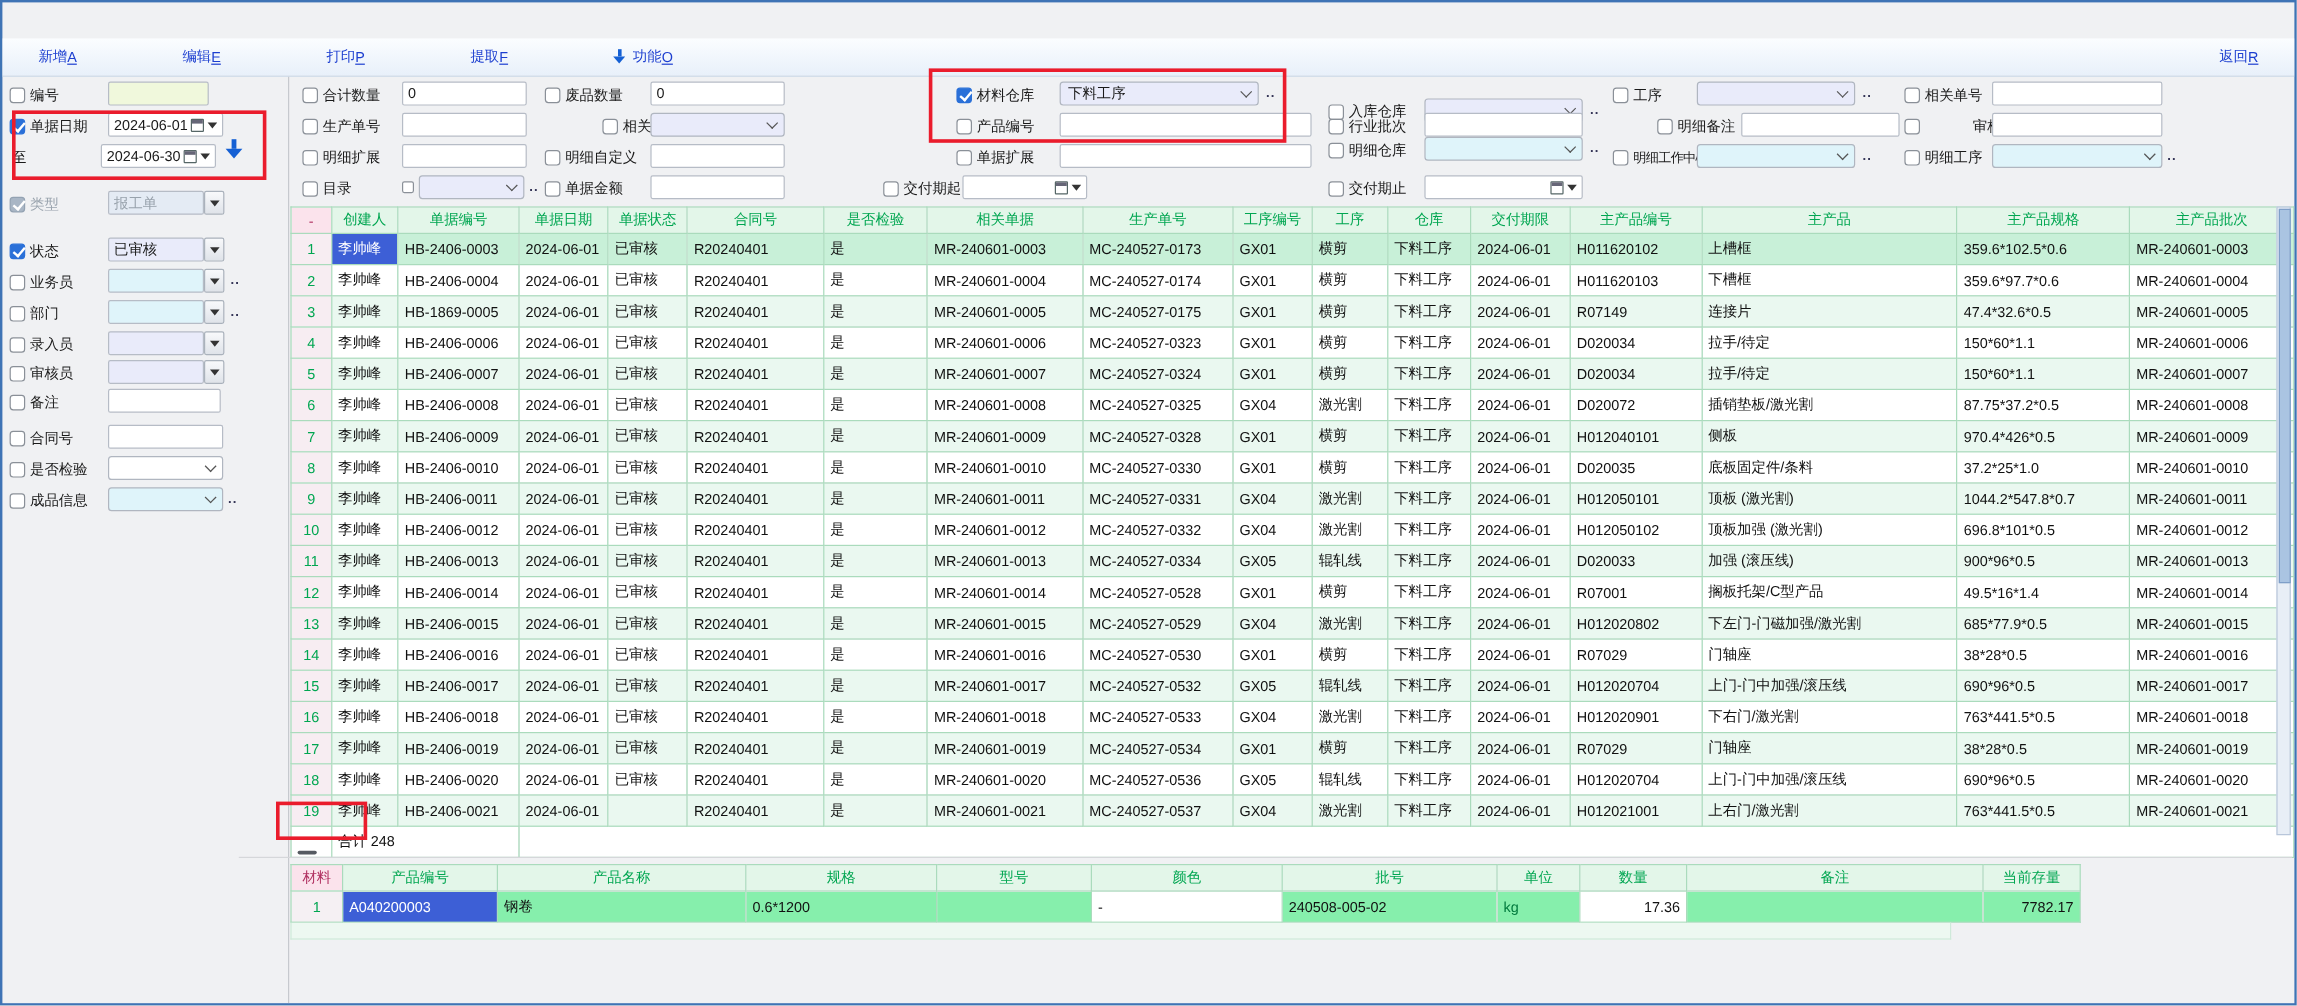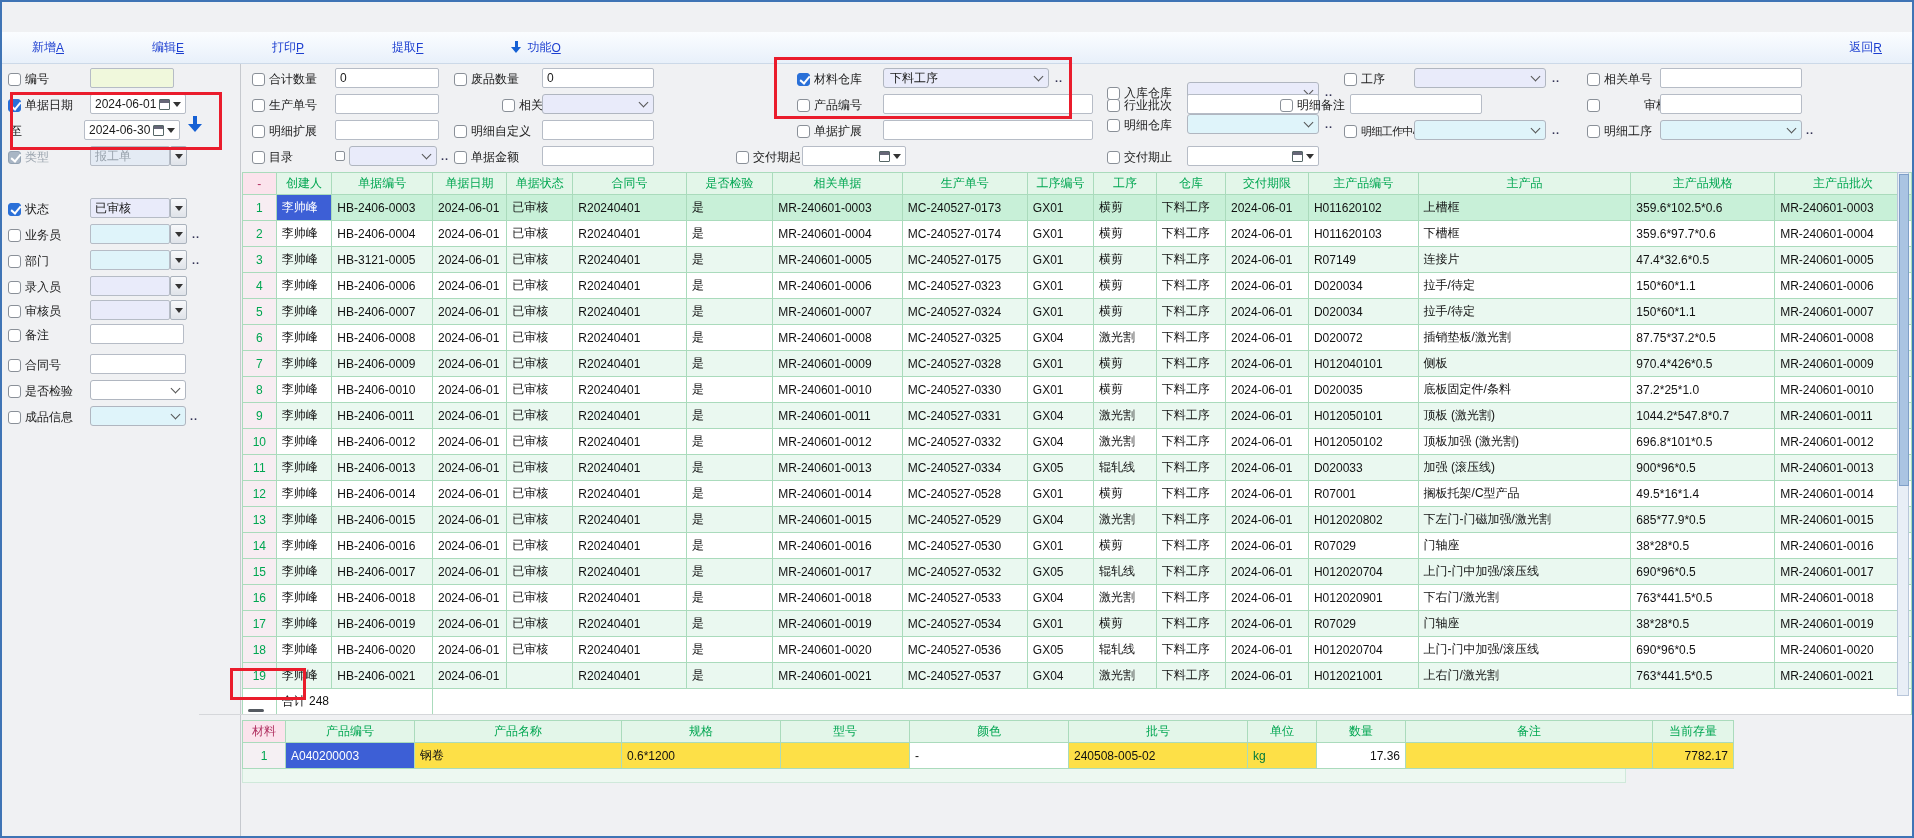--- a/index.html
+++ b/index.html
@@ -73,21 +73,21 @@
   tr.alt td{background:#eaf8f0;}
   tr.current td{background:#c8f0d8;}
   td.numcell{background:#f7edf2 !important;color:#00a651;text-align:center;padding:0;}
   td.sel{background:#3d5fd6 !important;color:#fff !important;}
   tr.summary td{background:#fff;}
   .c0{width:30px;}.c1{width:48px;}.c2{width:94px;}.c3{width:64px;}.c4{width:60px;}.c5{width:118px;}
   .c6{width:88px;text-align:center;}.c7{width:128px;}.c8{width:122px;}.c9{width:60px;}.c10{width:58px;}
   .c11{width:62px;}.c12{width:76px;}.c13{width:110px;}.c14{width:230px;}.c15{width:148px;}.c16{width:138px;}
   .d0{width:32px;}.d1{width:118px;}.d2{width:196px;}.d3{width:148px;}.d4{width:118px;}.d5{width:148px;}
   .d6{width:168px;}.d7{width:58px;}.d8{width:78px;}.d9{width:236px;}.d10{width:70px;}
-  td.g{background:#fde047;}
+  td.g{background:#86efac;}
   td.dnum{background:#f5f0f3;color:#00a651;text-align:center;}
   td.right{text-align:right;}
   td.unit{color:#007a3d;}
   .detail-empty{position:absolute;left:240px;top:767px;width:1384px;height:14px;background:#edf8f1;
     border:1px solid #cfe9da;border-top:none;box-sizing:border-box;}
   
   .vscroll{position:absolute;left:1895px;top:170px;width:12px;height:524px;background:#e8eef6;
     border:1px solid #b8c6da;box-sizing:border-box;}
   .vthumb{position:absolute;left:1px;top:1px;width:8px;height:310px;background:#aac4e2;border:1px solid #7f9fc8;}
   .split{position:absolute;left:197px;top:712px;width:1711px;height:1px;background:#d5d7da;}
@@ -146,21 +146,21 @@
   </div>
   <div class="fgrp" style="left:8px;top:118px;">
     <span class="flabel" style="margin-left:0;">至</span>
     <span class="datef" style="left:74px;width:96px;">
       <span class="dval">2024-06-30</span>
       <span class="cal"></span>
         <span class="tri"></span>
     </span>
   </div>
   <span class="bigarrow" style="left:186px;top:114px;"></span>
-  <div class="fgrp" style="left:6px;top:144px;">
+  <div class="fgrp" style="left:6px;top:157px;">
     <span class="cb on dis"></span>
     <span class="flabel dim">类型</span>
     <input class="fin bg-dis" style="left: 82px; width: 80px;" readonly="" value="报工单">
     <span class="dbtn" style="left:162px;">
         <span class="tri"></span>
       </span>
   </div>
   <div class="fgrp" style="left:6px;top:196px;">
     <span class="cb on"></span>
     <span class="flabel">状态</span>
@@ -345,21 +345,21 @@
 
   <div class="fgrp" style="left:1342px;top:66px;">
     <span class="cb"></span>
     <span class="flabel">工序</span>
     <span class="combo bg-lav" style="left:70px;width:132px;">
         <span class="cval"></span>
         <span class="chev"></span>
       </span>
     <span class="dots" style="left:208px;">..</span>
   </div>
-  <div class="fgrp" style="left:1278px;top:92px;">
+  <div class="fgrp" style="left:1379px;top:92px;">
     <span class="cb"></span>
     <span class="flabel">明细备注</span>
     <input class="fin" style="left: 70px; width: 132px;">
   </div>
   <div class="fgrp" style="left:1342px;top:118px;">
     <span class="cb"></span>
     <span class="flabel sm">明细工作中心</span>
     <span class="combo bg-cyan" style="left:70px;width:132px;">
         <span class="cval"></span>
         <span class="chev"></span>
@@ -445,21 +445,21 @@
             <td class="c11">下料工序</td>
             <td class="c12">2024-06-01</td>
             <td class="c13">H011620103</td>
             <td class="c14">下槽框</td>
             <td class="c15">359.6*97.7*0.6</td>
             <td class="c16">MR-240601-0004</td>
           </tr>
           <tr class="alt">
             <td class="c0 numcell">3</td>
             <td class="c1">李帅峰</td>
-            <td class="c2">HB-3121-0005</td>
+            <td class="c2">HB-1869-0005</td>
             <td class="c3">2024-06-01</td>
             <td class="c4">已审核</td>
             <td class="c5">R20240401</td>
             <td class="c6">是</td>
             <td class="c7">MR-240601-0005</td>
             <td class="c8">MC-240527-0175</td>
             <td class="c9">GX01</td>
             <td class="c10">横剪</td>
             <td class="c11">下料工序</td>
             <td class="c12">2024-06-01</td>

